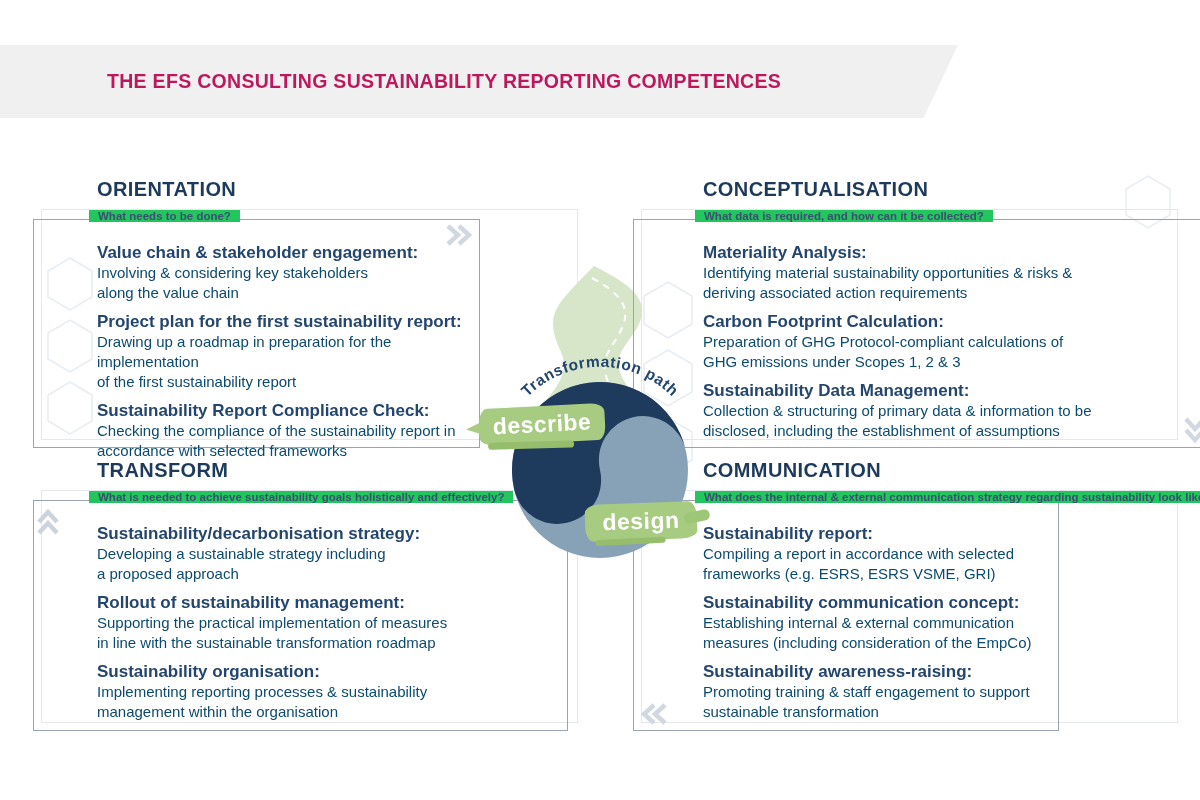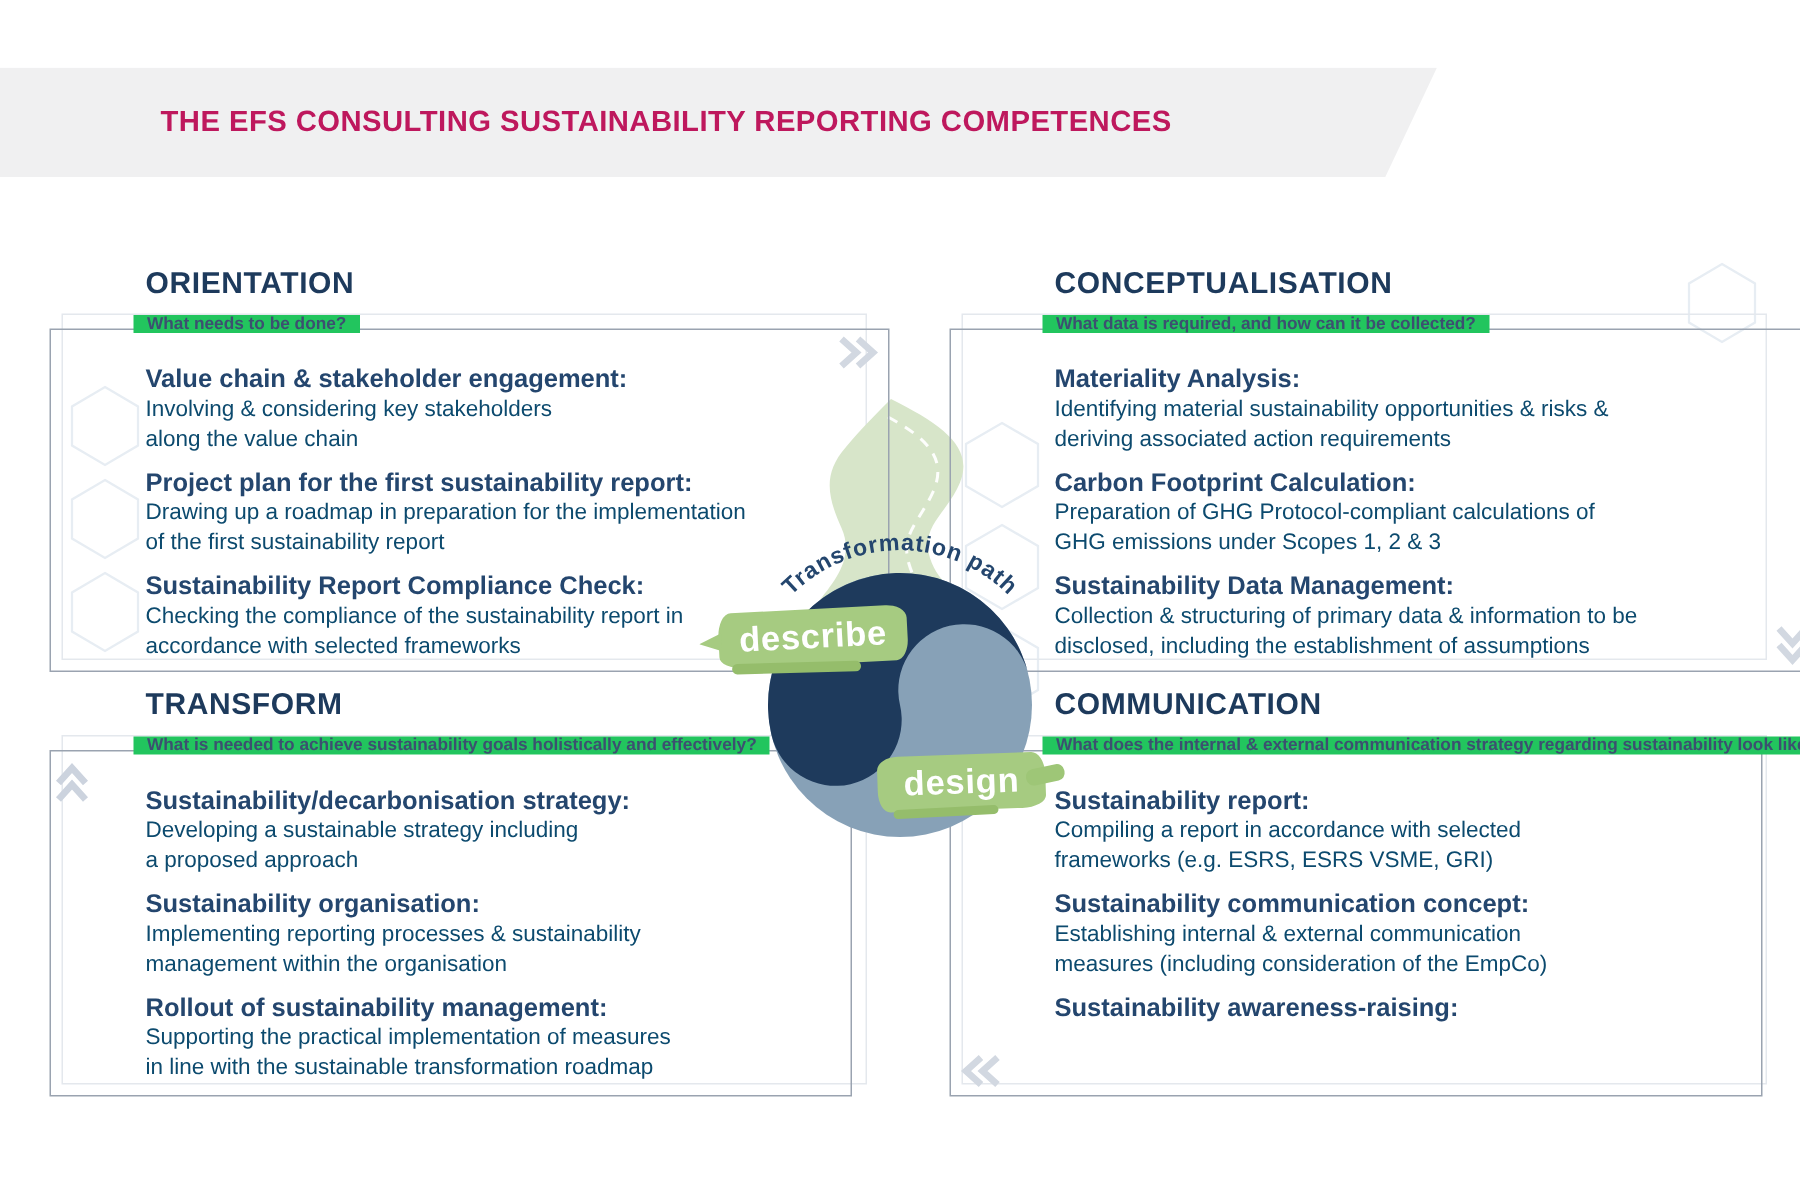--- a/index.html
+++ b/index.html
@@ -92,21 +92,21 @@
       <path d="M668,418 l24,14 v28 l-24,14 l-24,-14 v-28 z"></path>
       <path d="M1148,176 l22,13 v26 l-22,13 l-22,-13 v-26 z"></path>
     </g>
   </svg>
 
   <div class="ghost" style="left:41px;top:209px;width:535px;height:229px;"></div>
   <div class="ghost" style="left:641px;top:209px;width:535px;height:229px;"></div>
   <div class="ghost" style="left:41px;top:490px;width:535px;height:231px;"></div>
   <div class="ghost" style="left:641px;top:490px;width:535px;height:231px;"></div>
 
-  <div class="quad" style="left:33px;top:219px;width:535px;height:229px;padding-left:25px;">
+  <div class="quad" style="left:33px;top:219px;width:447px;height:229px;">
     <div class="qbox"></div>
     <div class="q-title">ORIENTATION</div>
     <div class="q-sub">What needs to be done?</div>
     <div class="chev chev-right">
       <svg viewBox="0 0 30 24" fill="none" stroke="#d2d8e1" stroke-width="4.5">
           <polyline points="4,3 14,12 4,21"></polyline>
           <polyline points="15,3 25,12 15,21"></polyline>
         </svg>
     </div>
     <div class="q-items">
@@ -167,33 +167,33 @@
           <polyline points="15,3 25,12 15,21"></polyline>
         </svg>
     </div>
     <div class="q-items">
       <div class="item">
         <div class="item-title">Sustainability/decarbonisation strategy:</div>
         <div class="item-desc">Developing a sustainable strategy including
 a proposed approach</div>
       </div>
       <div class="item">
+        <div class="item-title">Rollout of sustainability management:</div>
+        <div class="item-desc">Supporting the practical implementation of measures
+in line with the sustainable transformation roadmap</div>
+      </div>
+      <div class="item">
         <div class="item-title">Sustainability organisation:</div>
         <div class="item-desc">Implementing reporting processes &amp; sustainability
 management within the organisation</div>
       </div>
-      <div class="item">
-        <div class="item-title">Rollout of sustainability management:</div>
-        <div class="item-desc">Supporting the practical implementation of measures
-in line with the sustainable transformation roadmap</div>
-      </div>
-    </div>
-  </div>
-
-  <div class="quad" style="left:633px;top:500px;width:542px;height:231px;">
+    </div>
+  </div>
+
+  <div class="quad" style="left:633px;top:500px;width:426px;height:231px;">
     <div class="qbox"></div>
     <div class="q-title" style="left:62px;">COMMUNICATION</div>
     <div class="q-sub" style="left:62px;">What does the internal &amp; external communication strategy regarding sustainability look like?</div>
     <div class="chev chev-left">
       <svg viewBox="0 0 30 24" fill="none" stroke="#d2d8e1" stroke-width="4.5">
           <polyline points="4,3 14,12 4,21"></polyline>
           <polyline points="15,3 25,12 15,21"></polyline>
         </svg>
     </div>
     <div class="q-items" style="left:70px;">
@@ -202,20 +202,22 @@
         <div class="item-desc">Compiling a report in accordance with selected
 frameworks (e.g. ESRS, ESRS VSME, GRI)</div>
       </div>
       <div class="item">
         <div class="item-title">Sustainability communication concept:</div>
         <div class="item-desc">Establishing internal &amp; external communication
 measures (including consideration of the EmpCo)</div>
       </div>
       <div class="item">
         <div class="item-title">Sustainability awareness-raising:</div>
+        <div class="item-desc">Promoting training &amp; staff engagement to support
+sustainable transformation</div>
       </div>
     </div>
   </div>
 
   <div class="center-art">
 
     <svg class="road-svg" width="1200" height="800">
       <path d="M594,266 C630,284 652,300 638,326 C628,345 614,352 620,372 C626,390 640,398 655,402 L545,402 C556,388 570,372 561,352 C552,332 548,316 564,298 C574,286 586,274 594,266 Z" fill="#d7e5c9"></path>
       <path d="M592,278 C618,292 632,306 622,328 C613,348 600,356 606,376 C610,390 618,396 628,400" fill="none" stroke="#ffffff" stroke-width="2" stroke-dasharray="7 6" opacity="0.95"></path>
     </svg>

